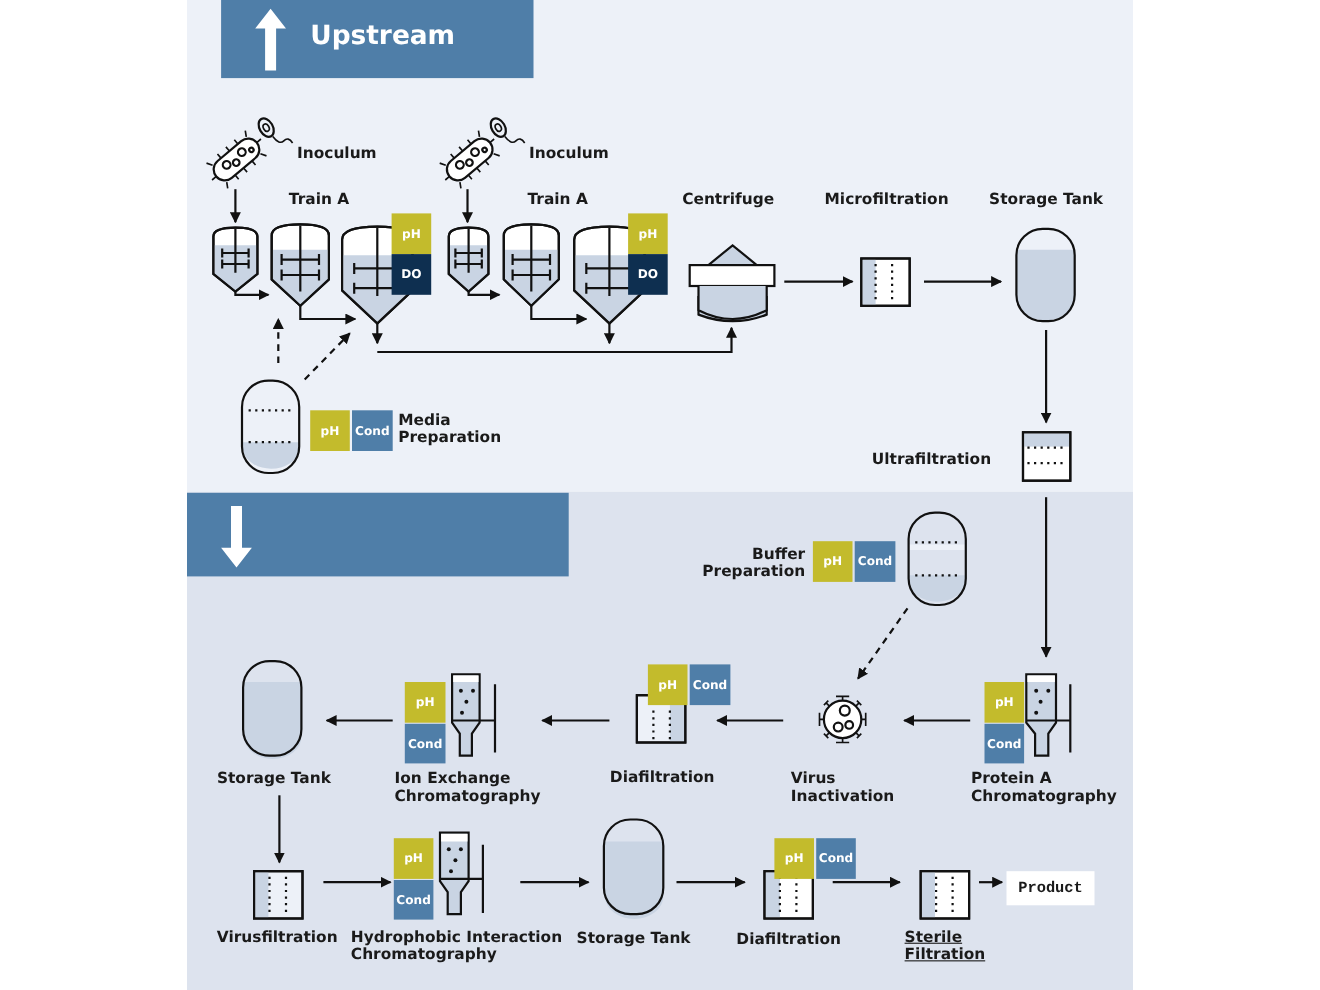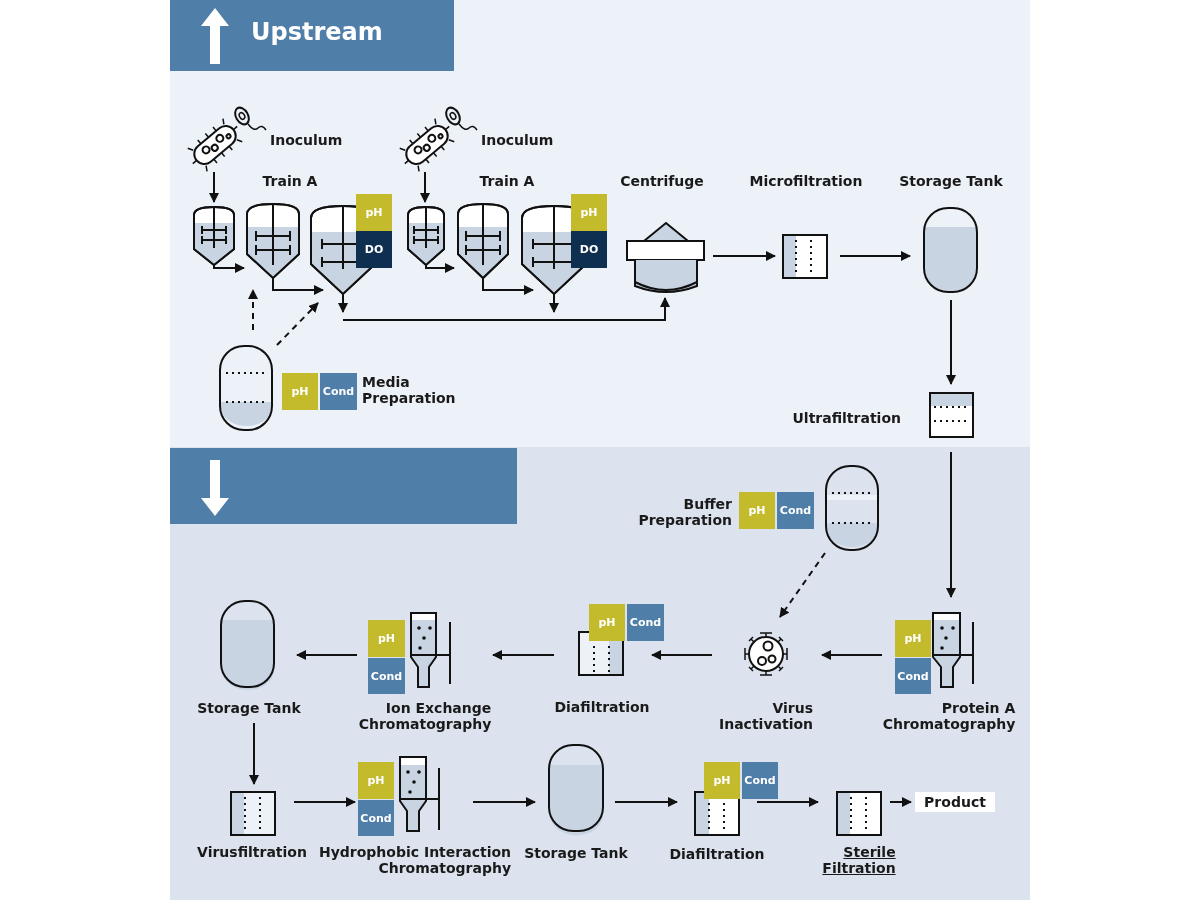--- a/index.html
+++ b/index.html
@@ -2,32 +2,32 @@
 <html><head>
 <meta charset="utf-8">
 <style>
   html,body{margin:0;padding:0;background:#ffffff;}
   body{width:1200px;height:900px;position:relative;overflow:hidden;font-family:"DejaVu Sans","Liberation Sans",sans-serif;}
   #stage{position:absolute;left:0;top:0;width:1200px;height:900px;}
   .bg-up{position:absolute;left:170px;top:0;width:860px;height:447px;background:#edf1f8;}
   .bg-down{position:absolute;left:170px;top:447px;width:860px;height:453px;background:#dde3ee;}
   .band{position:absolute;left:170px;background:#4f7ea8;color:#fff;font-weight:bold;font-size:24px;}
   .band span{position:absolute;left:81px;}
-  .band-up{top:0;width:284px;height:71px;}
+  .band-up{top:0;width:284px;height:71px;margin-left:31px;}
   .band-up span{top:18px;}
   .band-down{top:448px;width:347px;height:76px;}
   .band-down span{top:19px;}
   .lbl{position:absolute;font-size:14px;font-weight:bold;color:#1a1a1a;line-height:16px;white-space:nowrap;}
-  .c{text-align:right;transform:translateX(-50%);}
+  .c{text-align:left;transform:translateX(-50%);}
   .r{text-align:right;transform:translateX(-100%);}
   .badge{position:absolute;color:#fff;font-size:11px;font-weight:bold;display:flex;align-items:center;justify-content:center;}
   .ph{background:#c3bb2c;}
   .cond{background:#4f7ea8;}
   .do{background:#0e2f50;}
-  .product{position:absolute;left:915px;top:792px;width:80px;height:20px;background:#fff;font-size:14px;font-weight:bold;color:#1a1a1a;display:flex;align-items:center;justify-content:center;}
+  .product{position:absolute;left:915px;top:792px;width:80px;height:31px;background:#fff;font-size:14px;font-weight:bold;color:#1a1a1a;display:flex;align-items:center;justify-content:center;font-family:Liberation Mono, monospace;}
   svg{position:absolute;left:0;top:0;}
 </style>
 </head>
 <body>
 
 <div id="stage">
   <div class="bg-up"></div>
   <div class="bg-down"></div>
 
   <div class="band band-up">

